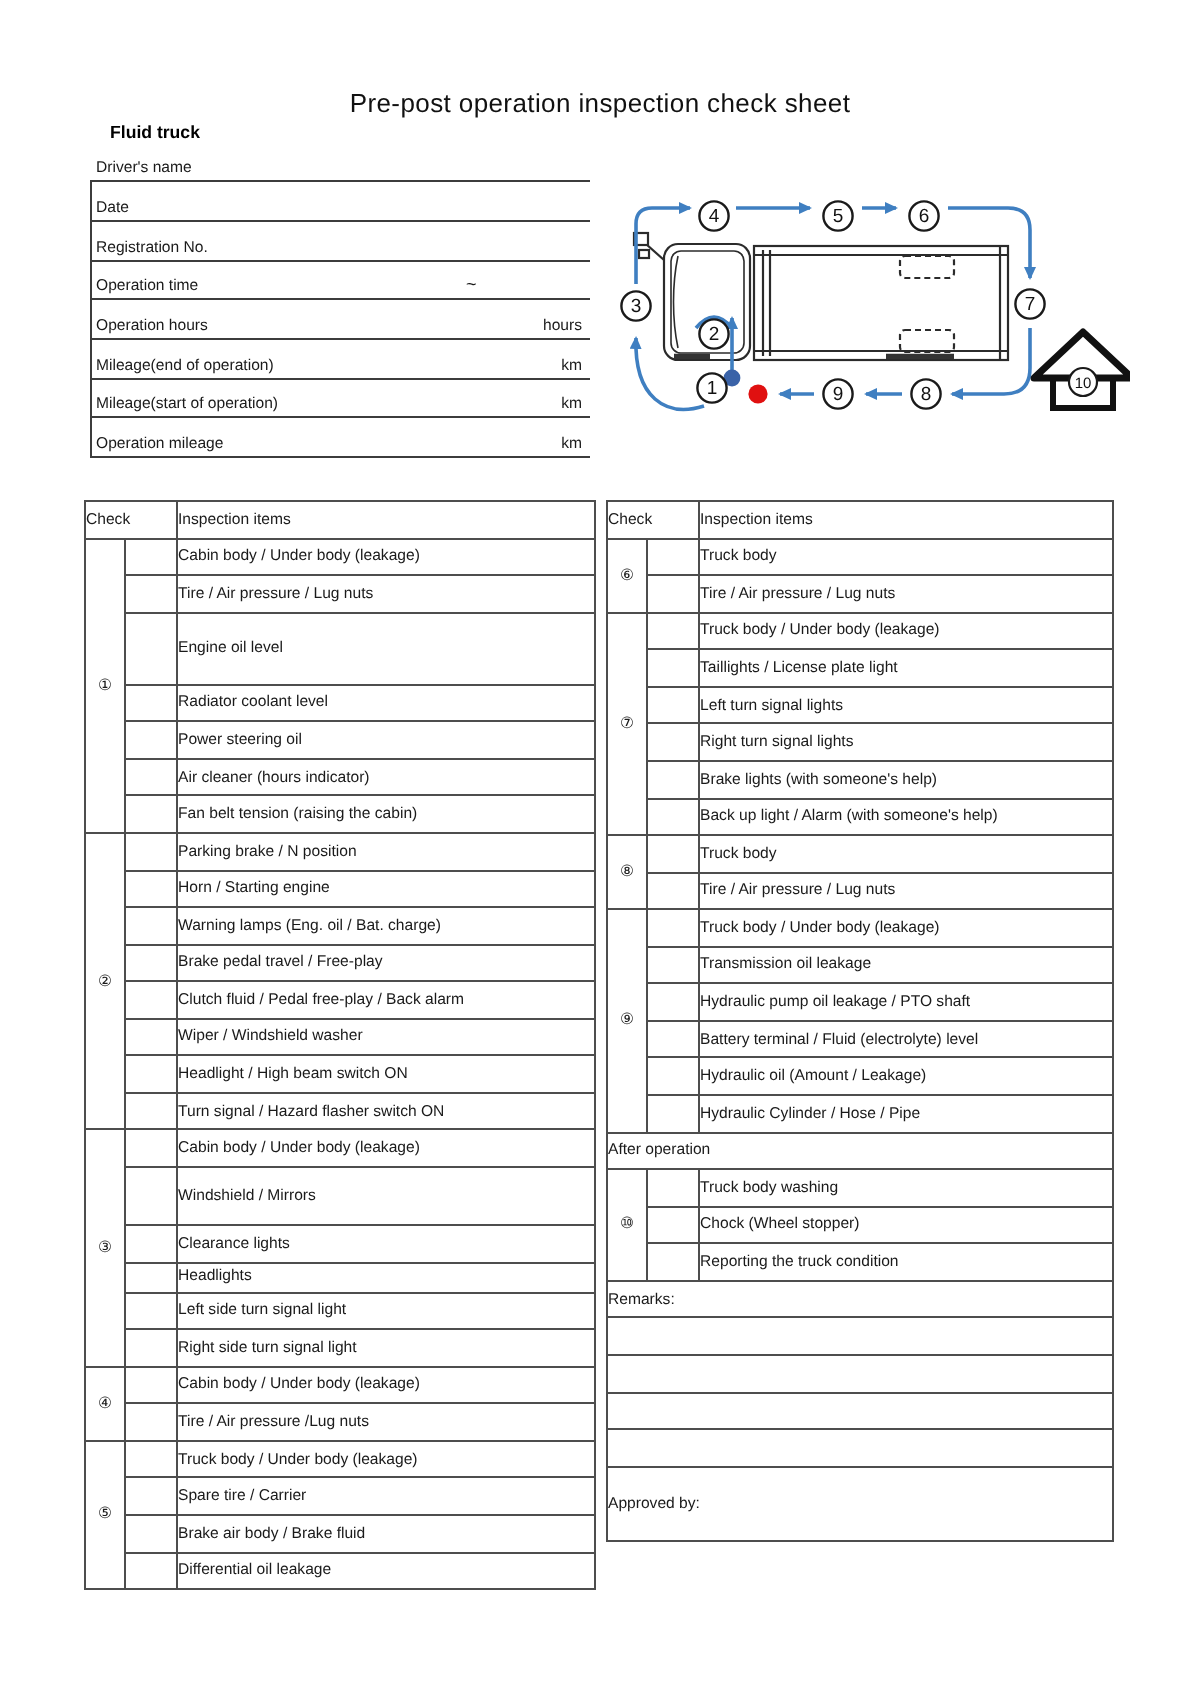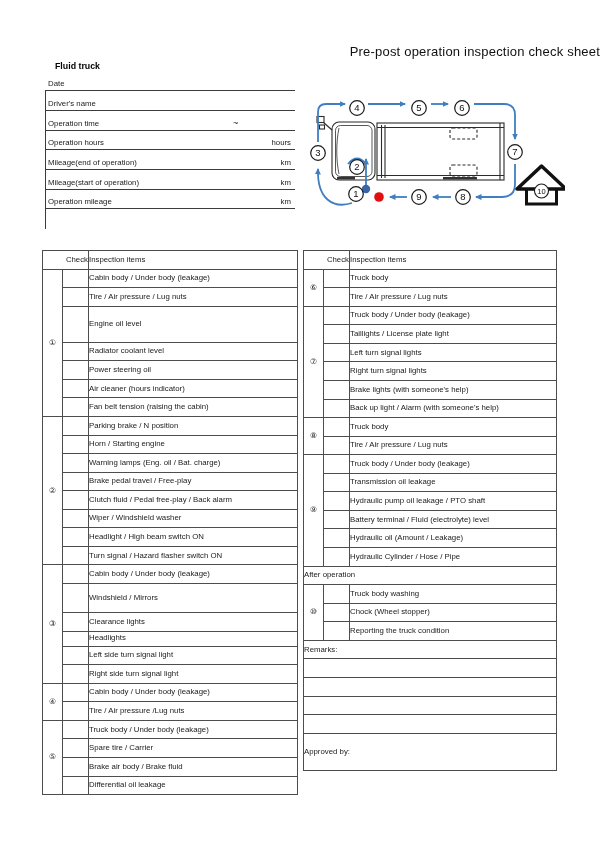--- a/index.html
+++ b/index.html
@@ -4,21 +4,21 @@
 <style>
   html,body{margin:0;padding:0;}
   body{
     width:600px;height:848px;overflow:hidden;position:relative;
     background:#ffffff;color:#1a1a1a;
     font-family:"Liberation Sans", sans-serif;
     -webkit-font-smoothing:antialiased;
   }
   .abs{position:absolute;}
   .title{
-    top:44px;left:0;width:600px;text-align:right;
+    top:44px;left:0;width:600px;text-align:center;
     font-size:13px;letter-spacing:.2px;color:#111;
   }
   .subtitle{
     top:61px;left:55px;font-size:8.8px;font-weight:bold;color:#000;
   }
   
   .form{top:71.6px;left:45px;width:250px;}
   .frow{
     position:relative;height:19.68px;box-sizing:border-box;
     border-bottom:1px solid #3c3c3c;font-size:7.8px;
@@ -29,40 +29,43 @@
   .formleftborder{left:45px;top:91.3px;width:1px;height:137.7px;background:#3c3c3c;}
   
   table.chk{
     border-collapse:collapse;table-layout:fixed;
     border:1.5px solid #161616;
   }
   table.chk td{
     border:1px solid #4d4d4d;font-size:7.8px;line-height:1.05;
     overflow:hidden;white-space:nowrap;padding:0;vertical-align:middle;
   }
-  td.chd{text-align:right;}
+  td.chd{text-align:left;}
   td.ihd{padding-left:5px;}
   td.num{text-align:center;font-size:10.5px;}
   td.item{padding-left:5px;}
   td.fullrow{padding-left:4px;}
   td.approved{vertical-align:top;padding-top:3px;padding-left:4px;}
   svg text{font-family:"Liberation Sans", sans-serif;}
 </style>
 </head>
 <body>
 
 <div class="abs title">Pre-post operation inspection check sheet</div>
 <div class="abs subtitle">Fluid truck</div>
 
 <div class="abs form">
     <div class="frow">
+      <span class="flabel">Driver's name</span>
+    </div>
+    <div class="frow">
       <span class="flabel">Date</span>
     </div>
     <div class="frow">
-      <span class="flabel">Driver's name</span>
+      <span class="flabel">Registration No.</span>
     </div>
     <div class="frow">
       <span class="flabel">Operation time</span>
       <span class="fmid">~</span>
     </div>
     <div class="frow">
       <span class="flabel">Operation hours</span>
       <span class="funit">hours</span>
     </div>
     <div class="frow">

